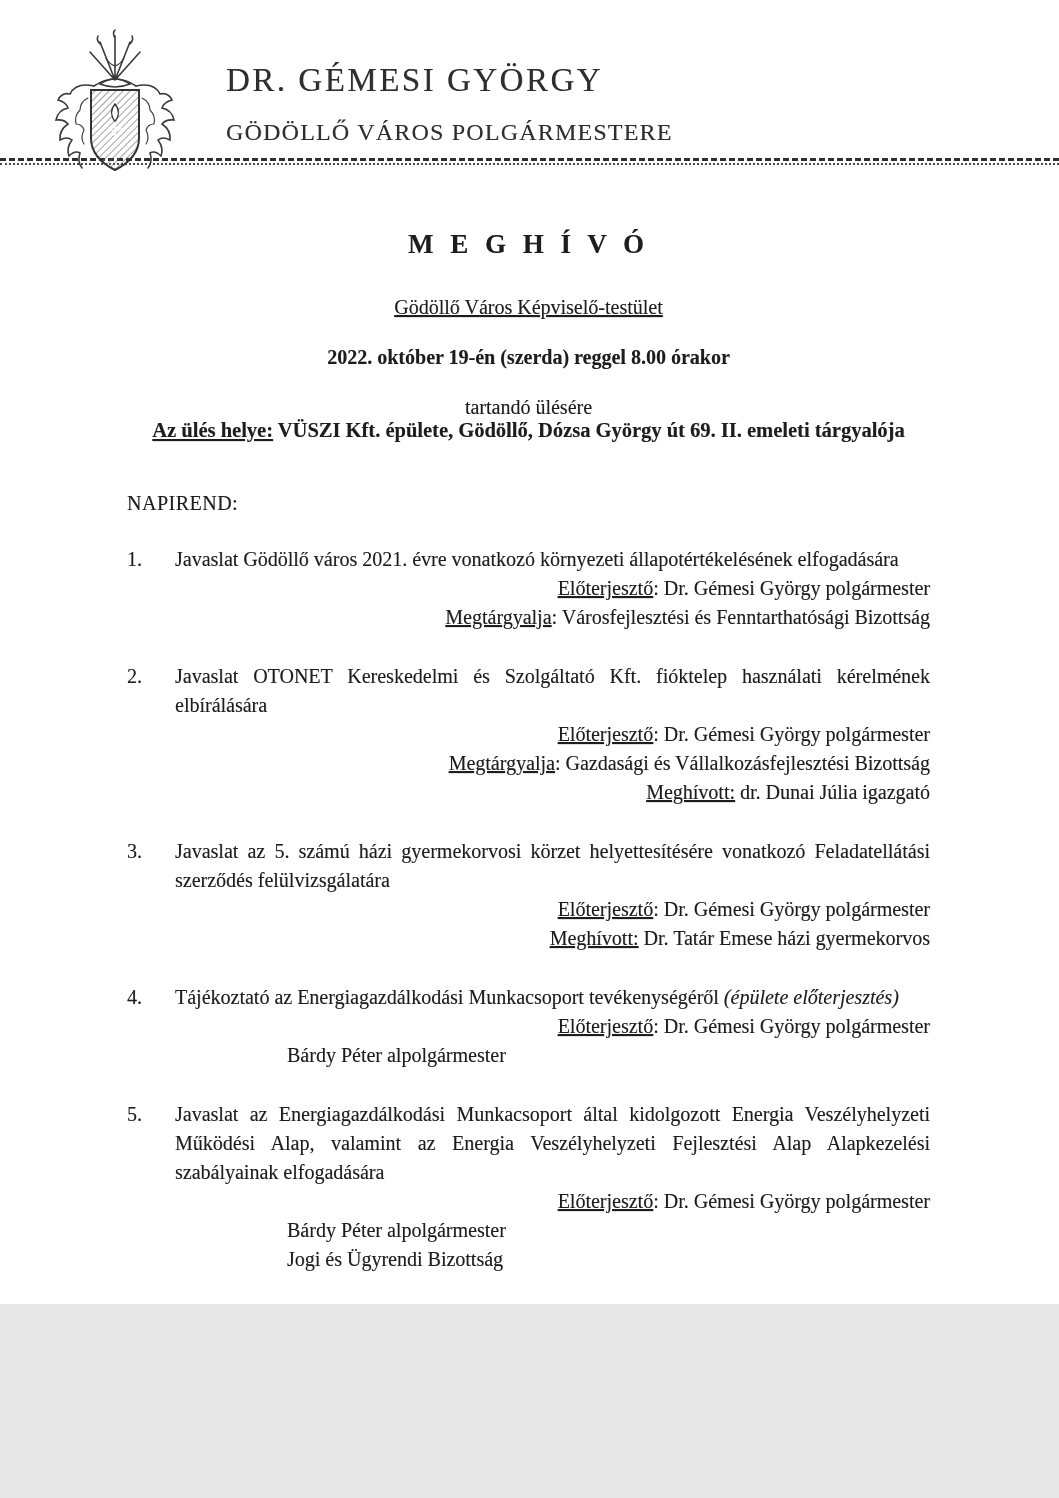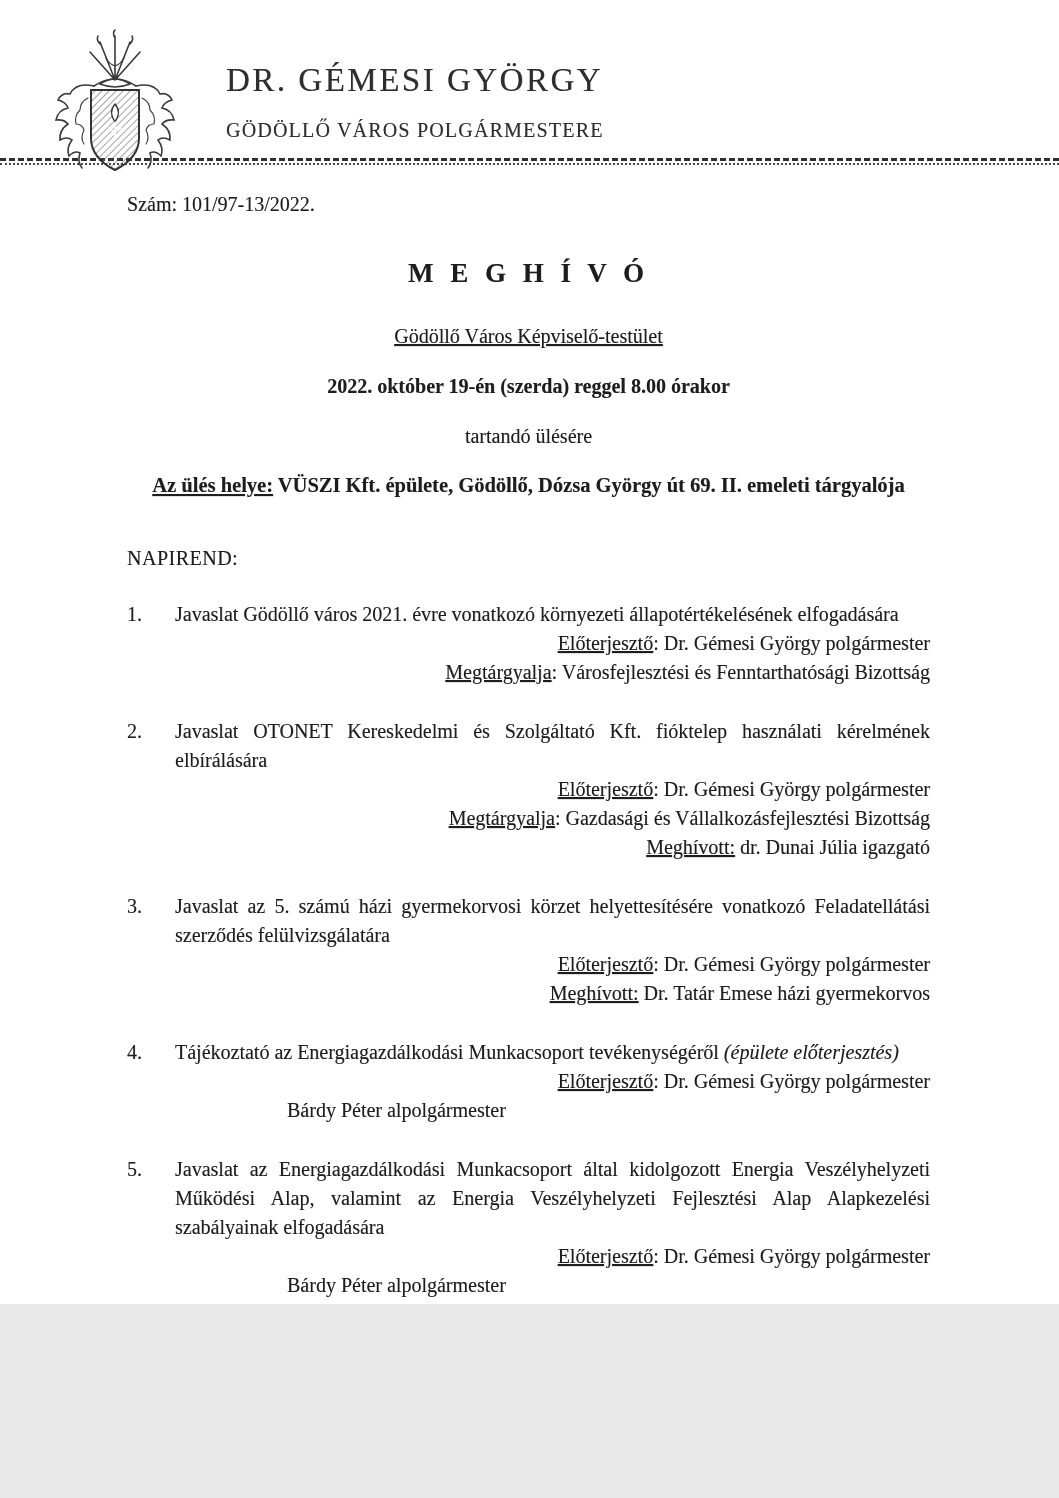--- a/index.html
+++ b/index.html
@@ -26,45 +26,45 @@
   .crest svg { width: 100%; height: 100%; }
   .header-text { padding: 34px 0 0 40px; color: #2e2e2e; }
   .header-name {
     font-size: 33px;
     letter-spacing: 2.5px;
     font-weight: normal;
     white-space: nowrap;
   }
   .header-role {
     margin-top: 20px;
-    font-size: 20px;
+    font-size: 24px;
     letter-spacing: 1.2px;
     white-space: nowrap;
   }
   .divider {
     margin-top: 0px;
     height: 7px;
     border-top: 3px dashed #2f2f2f;
     border-bottom: 2px dotted #4a4a4a;
   }
   
   .content { padding: 0 129px 0 127px; font-size: 20px; }
   .case-number { margin-top: 28px; }
   .doc-title {
-    margin-top: 42px;
+    margin-top: 64px;
     text-align: center;
     font-weight: bold;
     font-size: 27px;
     letter-spacing: 5px;
   }
   .center-line { text-align: center; }
   .line-body1 { margin-top: 36px; text-decoration: underline; }
   .line-date  { margin-top: 27px; font-weight: bold; }
   .line-body2 { margin-top: 27px; }
-  .location   { margin-top: 26px; text-align: center; font-weight: bold; font-size: 20.5px; white-space: nowrap; }
+  .location   { text-align: center; font-weight: bold; font-size: 20.5px; white-space: nowrap; }
   .u { text-decoration: underline; }
   .napirend { margin-top: 50px; letter-spacing: 0.5px; }
   
   .agenda { margin-top: 0px; }
   .agenda-item {
     display: flex;
     margin-top: 30px;
     line-height: 29px;
   }
   .agenda-item .num { width: 48px; flex: none; }
@@ -109,21 +109,20 @@
     <div class="header-text">
       <div class="header-name">DR. GÉMESI GYÖRGY</div>
       <div class="header-role">GÖDÖLLŐ VÁROS POLGÁRMESTERE</div>
     </div>
   </div>
 
   <div class="divider"></div>
 
   <div class="content">
 
-    <div class="case-number">Szám: 101/97-13/2022.</div>
 
     <div class="doc-title">M E G H Í V Ó</div>
 
     <div class="center-line line-body1">Gödöllő Város Képviselő-testület</div>
 
     <div class="center-line line-date">2022. október 19-én (szerda) reggel 8.00 órakor</div>
 
     <div class="center-line line-body2">tartandó ülésére</div>
 
     <div class="location"><span class="u">Az ülés helye:</span><span> VÜSZI Kft. épülete, Gödöllő, Dózsa György út 69. II. emeleti tárgyalója</span></div>

